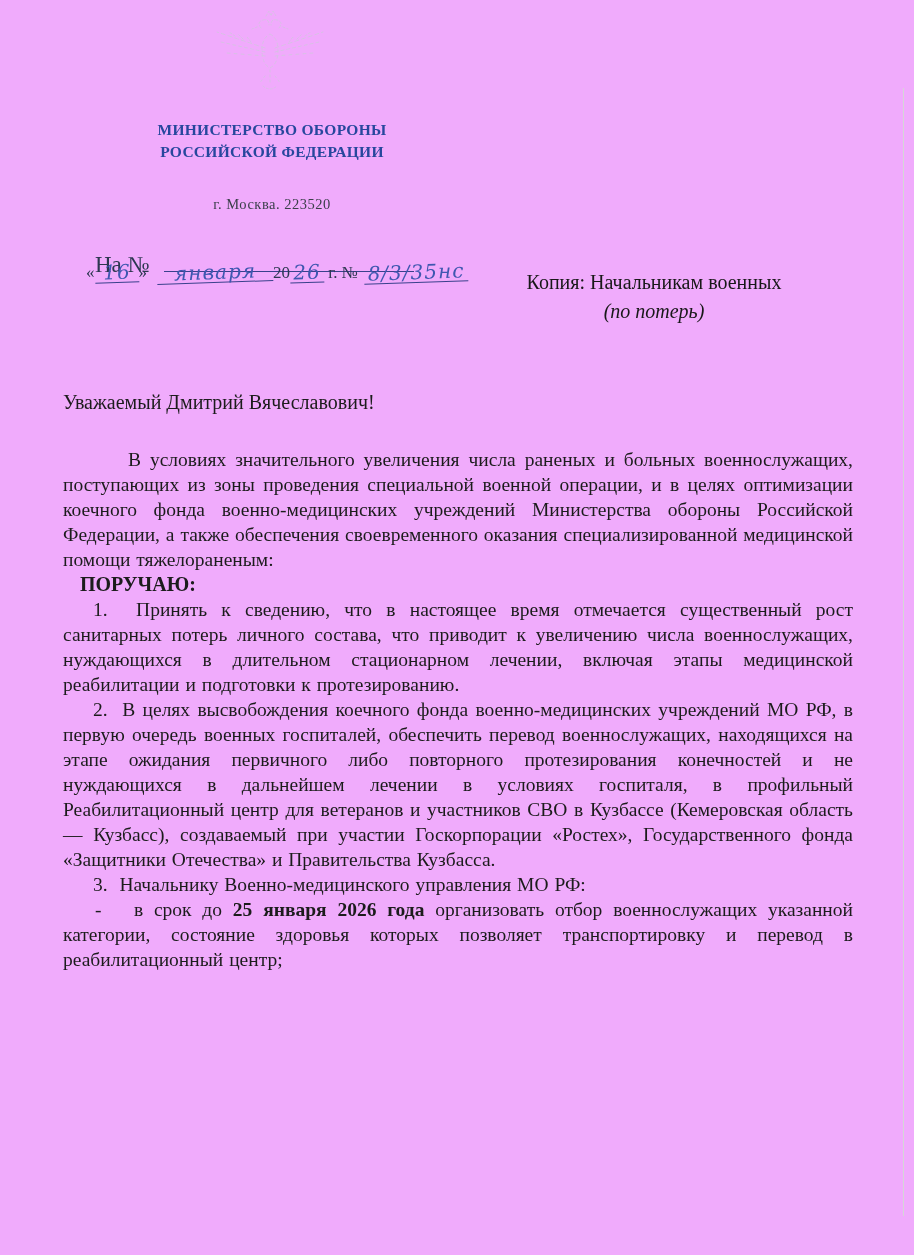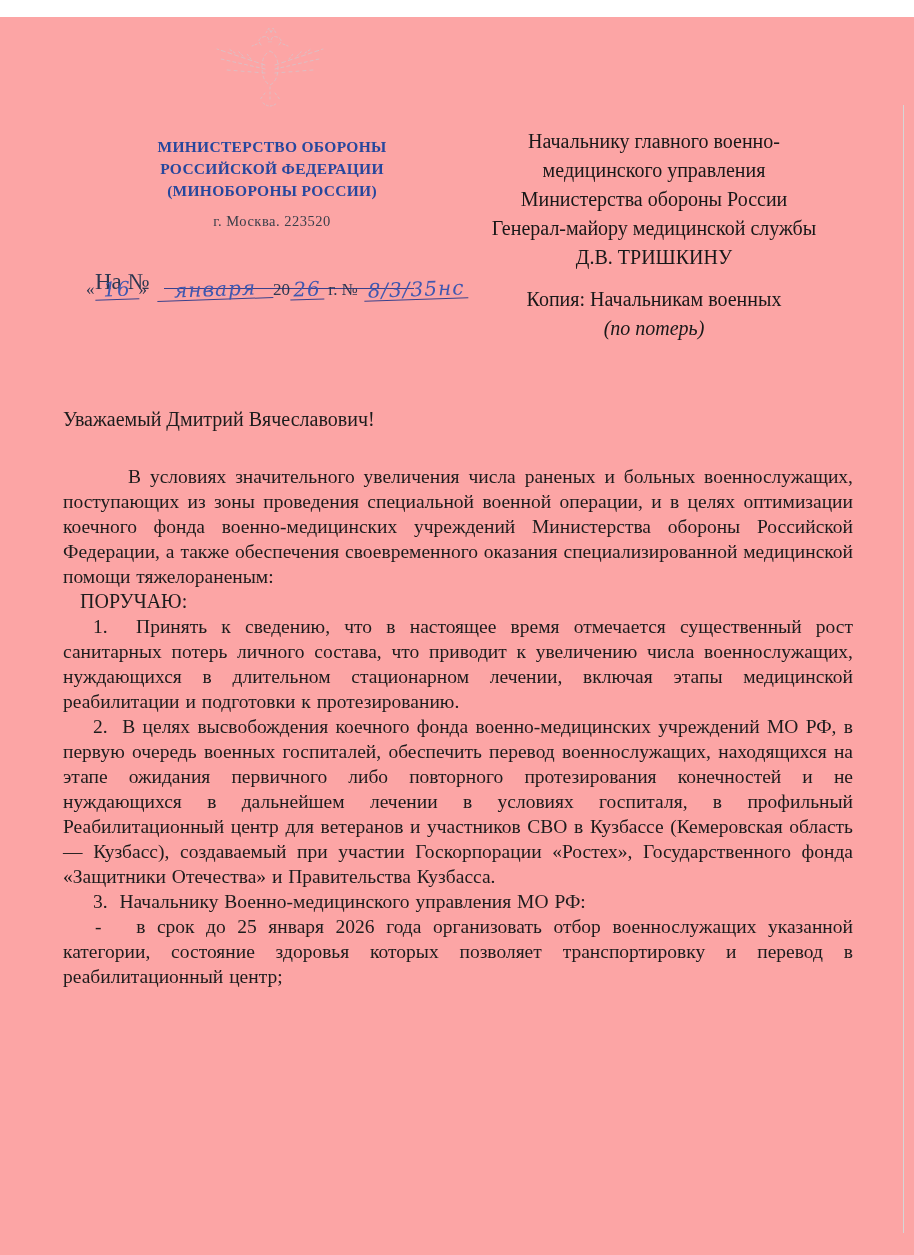--- a/index.html
+++ b/index.html
@@ -1,21 +1,21 @@
 <!DOCTYPE html>
 <html><head>
 <meta charset="utf-8">
 <style>
   html,body{margin:0;padding:0;}
   body{
     width:914px;height:1255px;background:#ffffff;position:relative;
     font-family:"Liberation Serif","DejaVu Serif",serif;color:#1c1c1c;
     overflow:hidden;
   }
-  .page{position:absolute;inset:0;background:#fca5a5;margin-top:17px;}
+  .page{position:absolute;inset:0;background:#f0abfc;}
   
   .scan-edge{position:absolute;left:903px;top:88px;width:1px;height:1128px;background:#d6d6d6;}
   
   .emblem{position:absolute;left:195px;top:6px;width:150px;height:96px;opacity:.75;}
   
   .org-block{
     position:absolute;left:122px;top:119px;width:300px;text-align:center;
     color:#27479d;font-weight:bold;font-size:15.5px;line-height:22px;letter-spacing:.3px;
     font-family:"Liberation Serif","DejaVu Serif",serif;
   }
@@ -54,21 +54,21 @@
   
   .letter-body{position:absolute;left:63px;top:390px;width:790px;}
   .salutation{text-align:left;font-size:20px;line-height:25px;margin:0 0 32px 0;}
   .letter-body p{
     margin:0;font-size:19.5px;line-height:25px;text-align:justify;word-spacing:1px;
   }
   p.indent{text-indent:65px;}
   p.heading{text-indent:17px;font-weight:bold;text-align:left;font-size:20px;}
   p.numbered{text-indent:30px;}
   p.dash{text-indent:32px;}
-  .seg-bold{font-weight:normal;}
+  .seg-bold{font-weight:bold;}
 </style>
 </head>
 <body>
 
 <div class="page">
 
   <svg class="emblem" viewBox="0 0 150 96" xmlns="http://www.w3.org/2000/svg">
     <g fill="none" stroke="#c9ced6" stroke-width="1" stroke-linecap="round" opacity="0.8">
 
       <path d="M71 10 l3 -5 l2 5 l2 -5 l3 5" stroke-dasharray="2 2"></path>
@@ -90,39 +90,31 @@
       <path d="M75 28 q8 4 8 16 q0 14 -8 18 q-8 -4 -8 -18 q0 -12 8 -16z" stroke-dasharray="3 3"></path>
       <path d="M70 70 l-6 8 M80 70 l6 8 M75 64 l0 12" stroke-dasharray="2 3"></path>
 
       <path d="M68 80 q7 6 14 0" stroke-dasharray="2 2"></path>
     </g>
   </svg>
 
   <div class="org-block">
     <div>МИНИСТЕРСТВО ОБОРОНЫ</div>
     <div>РОССИЙСКОЙ ФЕДЕРАЦИИ</div>
-    <div>(МИНОБОРОНЫ РОССИИ)</div>
   </div>
   <div class="org-city">г. Москва. 223520</div>
 
   <div class="ref-line">
     <span>На №</span><span class="blank"></span>
   </div>
 
   <div class="date-line">
     <span class="printed">«</span><span class="hw u u-day">16</span><span class="printed">»</span><span class="hw u u-month">января</span><span class="printed">20</span><span class="hw u u-year">26</span>&nbsp;<span class="printed">г. №</span><span class="hw u u-num">8/3/35нс</span>
   </div>
 
-  <div class="addressee">
-    <div>Начальнику главного военно-</div>
-    <div>медицинского управления</div>
-    <div>Министерства обороны России</div>
-    <div>Генерал-майору медицинской службы</div>
-    <div>Д.В. ТРИШКИНУ</div>
-  </div>
 
   <div class="copy-block">
     <div>Копия: Начальникам военных</div>
     <div class="it">(по потерь)</div>
   </div>
 
   <div class="letter-body">
     <div class="salutation">Уважаемый Дмитрий Вячеславович!</div>
     <div id="paragraphs">
         <p class="indent"><span>В условиях значительного увеличения числа раненых и больных военнослужащих, поступающих из зоны проведения специальной военной операции, и в целях оптимизации коечного фонда военно-медицинских учреждений Министерства обороны Российской Федерации, а также обеспечения своевременного оказания специализированной медицинской помощи тяжелораненым:</span></p>

